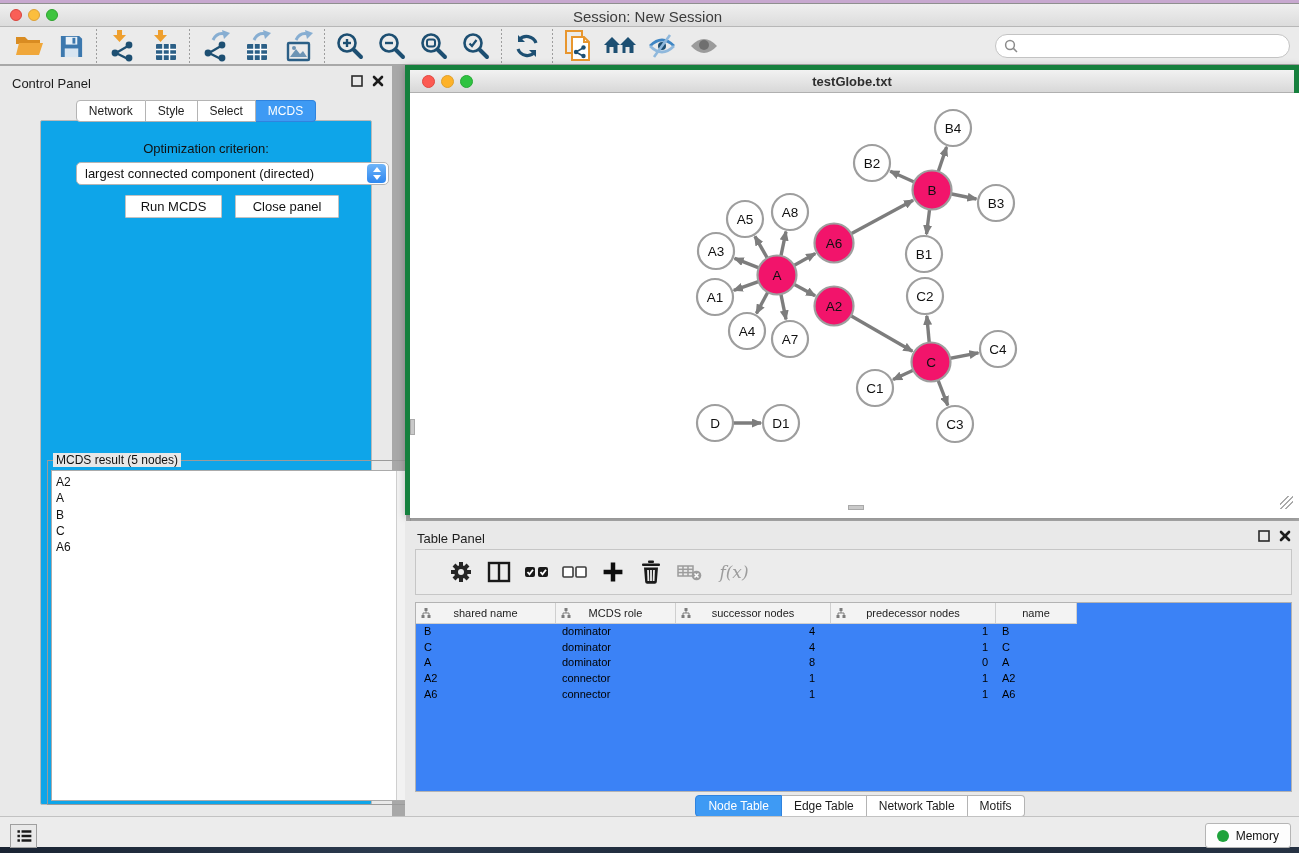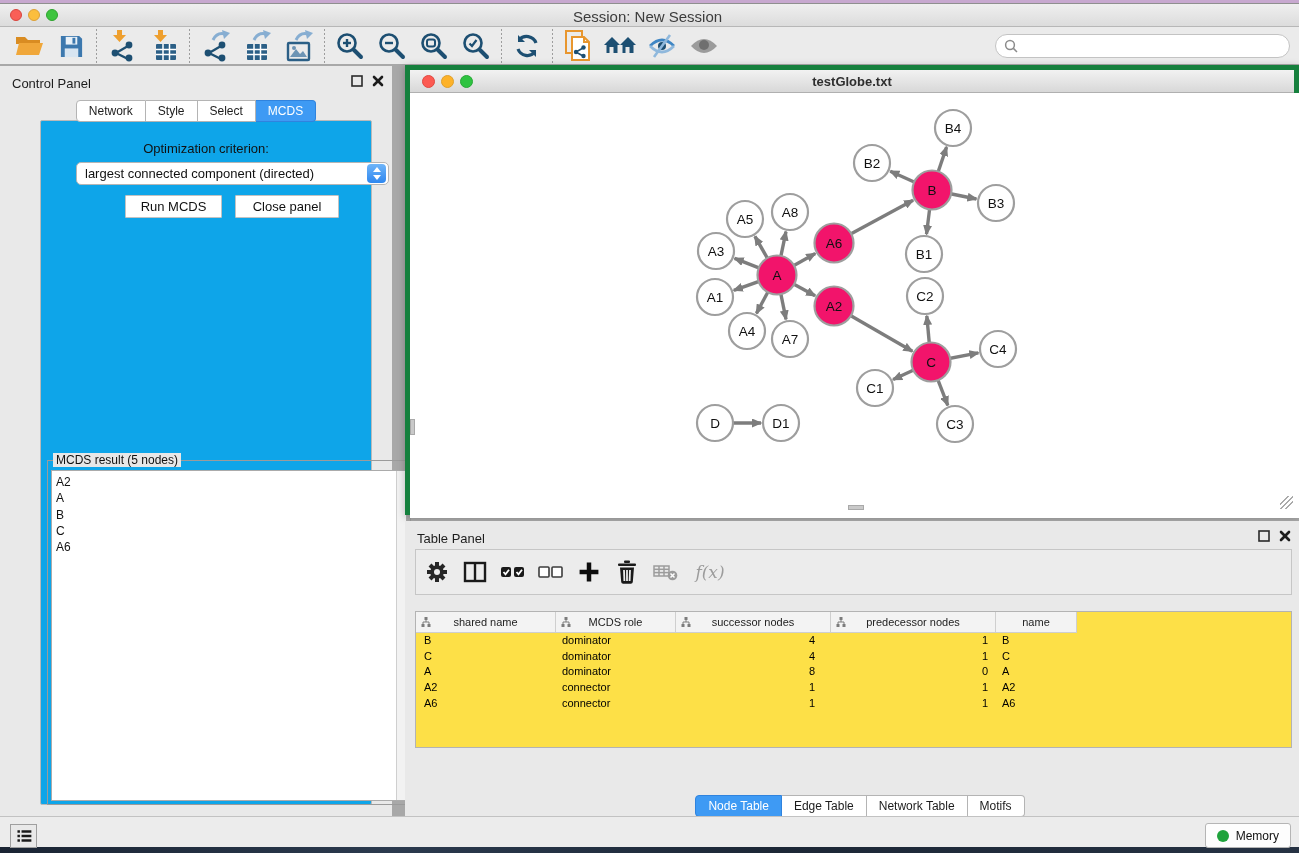--- a/index.html
+++ b/index.html
@@ -101,25 +101,25 @@
     background:
       linear-gradient(135deg, transparent 48%, #aaa 48%, #aaa 56%, transparent 56%),
       linear-gradient(135deg, transparent 68%, #aaa 68%, #aaa 76%, transparent 76%),
       linear-gradient(135deg, transparent 28%, #aaa 28%, #aaa 36%, transparent 36%); }
   .nub-left { position:absolute; left:0; top:349px; width:5px; height:16px; background:#c9c9c9; border:1px solid #a9a9a9; }
   .nub-bottom { position:absolute; left:438px; bottom:0; width:16px; height:5px; background:#c9c9c9; border:1px solid #a9a9a9; }
 
   
   .table-panel { position:absolute; left:405px; top:517px; width:894px; height:298px; background:#e9e9e9; }
   .tp-toolbar { position:absolute; left:10px; top:28px; width:877px; height:46px;
-    background:#ececec; border:1px solid #c6c6c6; display:flex; align-items:center; padding-left:2px; }
+    background:#ececec; border:1px solid #c6c6c6; display:flex; align-items:center; padding-left:26px; }
   .tp-btn { width:38px; height:36px; border:none; background:transparent;
     display:flex; align-items:center; justify-content:center; }
   .fx { font-family:"DejaVu Serif", serif; font-style:italic; font-size:17px; color:#9c9c9c; }
-  .tbl { position:absolute; left:10px; top:90px; width:877px; height:137px; background:#fde047;
+  .tbl { position:absolute; left:10px; top:81px; width:877px; height:190px; background:#3b82f6;
     border:1px solid #b3b3b3; overflow:hidden; }
   .tbl-header { display:flex; height:21px; }
   .th { position:relative; background:#f3f3f3; border-right:1px solid #cfcfcf;
     border-bottom:1px solid #cfcfcf; display:flex; align-items:center; justify-content:center;
     font-size:11px; color:#222; }
   .th .hicon { position:absolute; left:5px; top:5px; }
   .trow { display:flex; height:15.7px; }
   .td { font-size:11px; color:#000; line-height:15.7px; white-space:nowrap; overflow:hidden; }
   .tp-tabs { position:absolute; left:0; top:274px; width:100%; display:flex; justify-content:center;margin-left:8px; }
 

